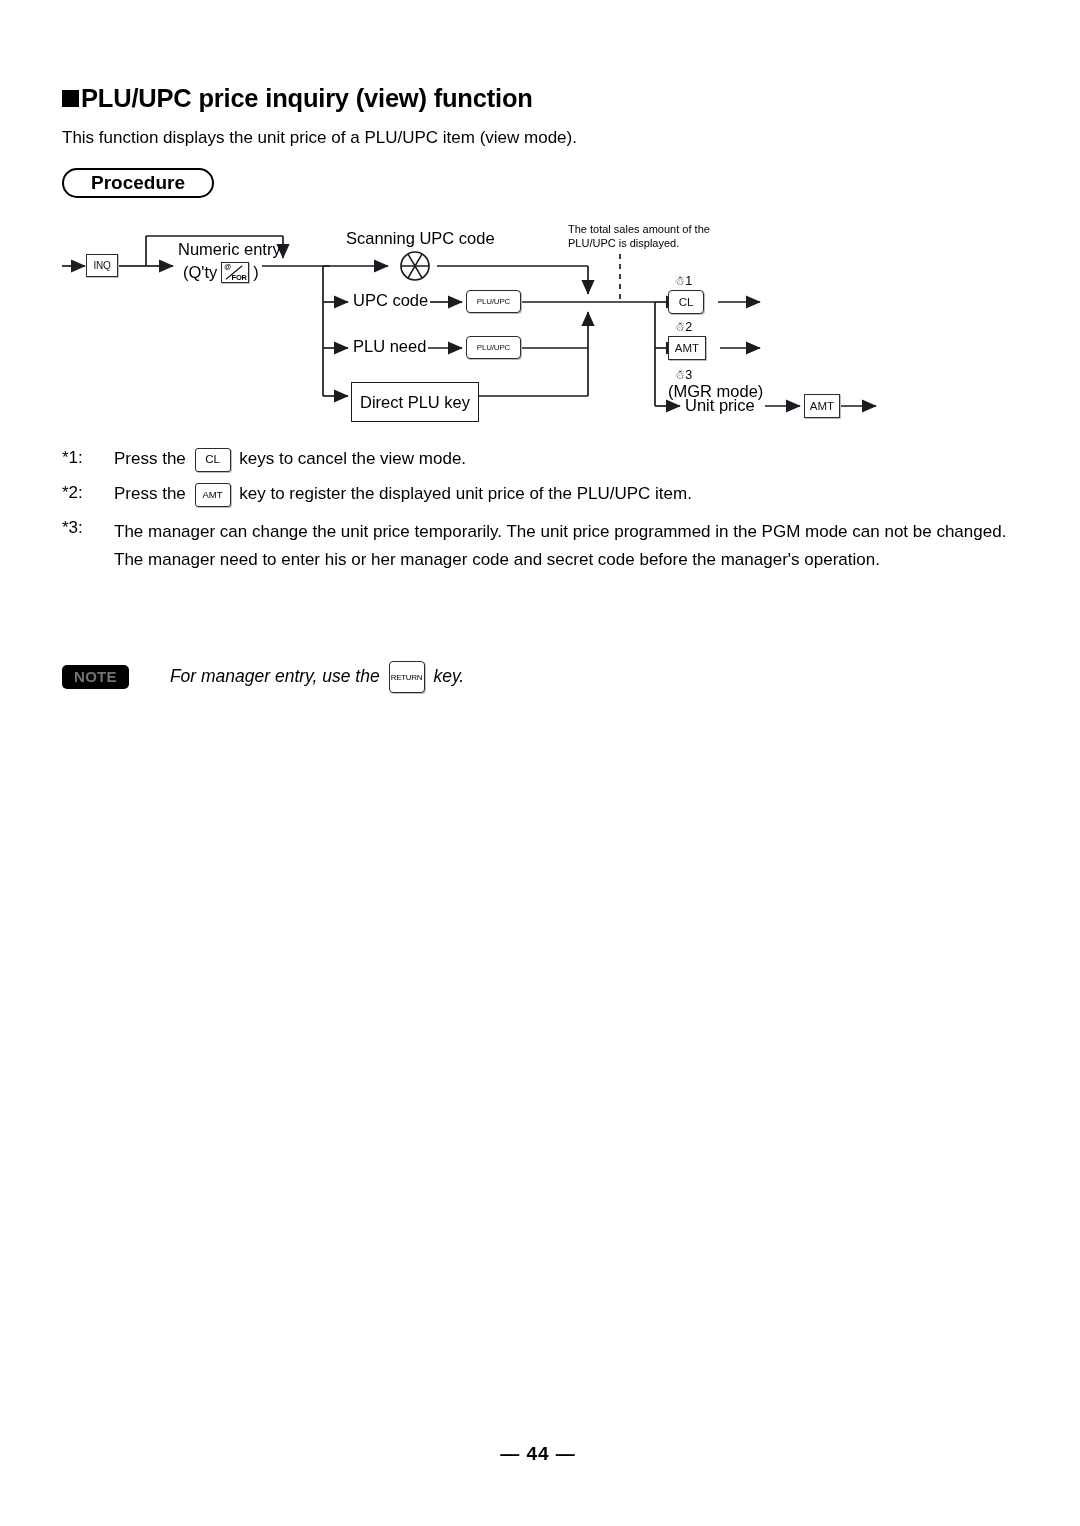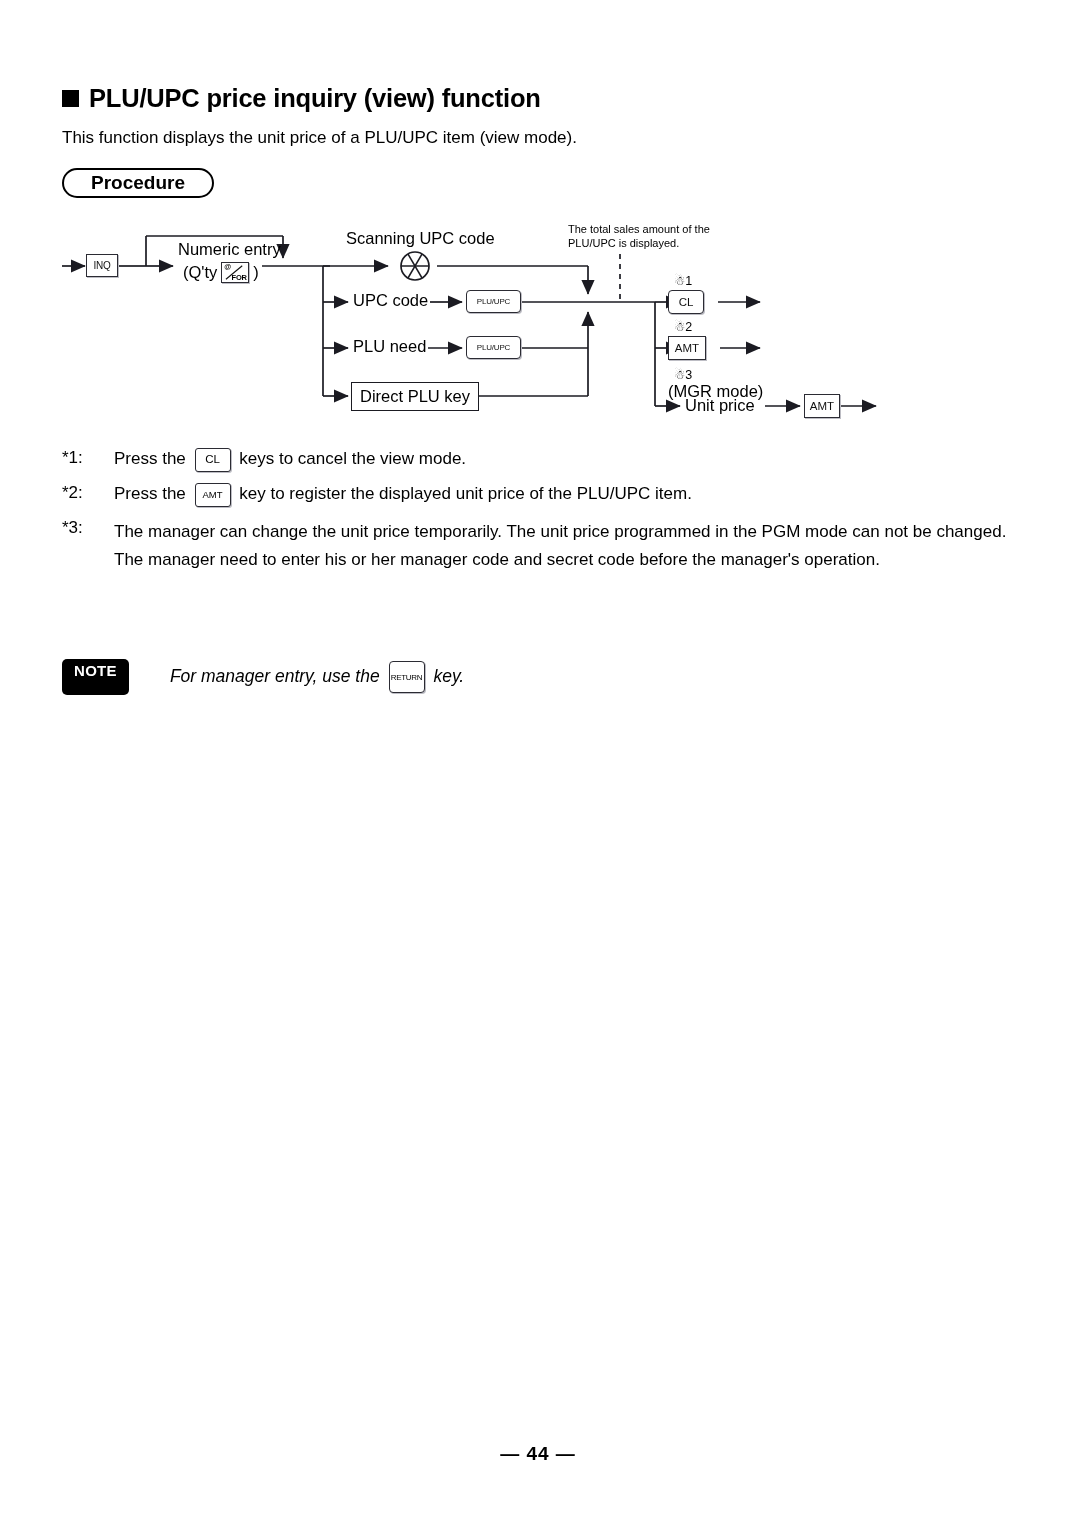--- a/index.html
+++ b/index.html
@@ -22,21 +22,21 @@
     left: 0; top: 0;
     width: 1080px;
     height: 1526px;
   }
   .h1-row {
     position: absolute;
     left: 62px;
     top: 86px;
     display: flex;
     align-items: center;
-    gap: 10px;
+    gap: 2px;
   }
   .h1-bullet {
     width: 17px;
     height: 17px;
     background: #000;
     display: inline-block;
   }
   .h1-text {
     font-size: 25.5px;
     font-weight: bold;
@@ -173,25 +173,25 @@
   
   .note-block {
     position: absolute;
     left: 62px;
     top: 645px;
     display: flex;
     align-items: center;
   }
   .note-badge {
     background: #000;
-    color: #ffffff;
+    color: #737373;
     font-size: 15px;
     font-weight: bold;
     border-radius: 5px;
-    padding: 3px 12px 16px 12px;
+    padding: 3px 12px 4px 12px;
     letter-spacing: 0.3px;
     text-align: center;
   }
   .note-text {
     margin-left: 41px;
     font-size: 17.5px;
     font-style: italic;
   }
 
   
@@ -315,21 +315,21 @@
     <div class="fl-label" style="left:353px; top:81px;">UPC code</div>
     <div class="key rounded" style="left:466px; top:80px; width:55px; height:23px; font-size:8px; letter-spacing:-0.2px;">
       <span>PLU/UPC</span>
     </div>
 
     <div class="fl-label" style="left:353px; top:127px;">PLU need</div>
     <div class="key rounded" style="left:466px; top:126px; width:55px; height:23px; font-size:8px; letter-spacing:-0.2px;">
       <span>PLU/UPC</span>
     </div>
 
-    <div style="position:absolute; left:351px; top:172px; width:128px; height:29px;
+    <div style="position:absolute; left:351px; top:172px; width:128px; height:40px;
                 border:1.8px solid #1b1b22; box-sizing:border-box; display:flex;
                 align-items:center; justify-content:center; font-size:16.5px; background:#fff;">
       <span>Direct PLU key</span>
     </div>
 
     <div class="fl-label small" style="left:568px; top:13px;">
       <div>The total sales amount of the</div>
       <div>PLU/UPC is displayed.</div>
     </div>
 

